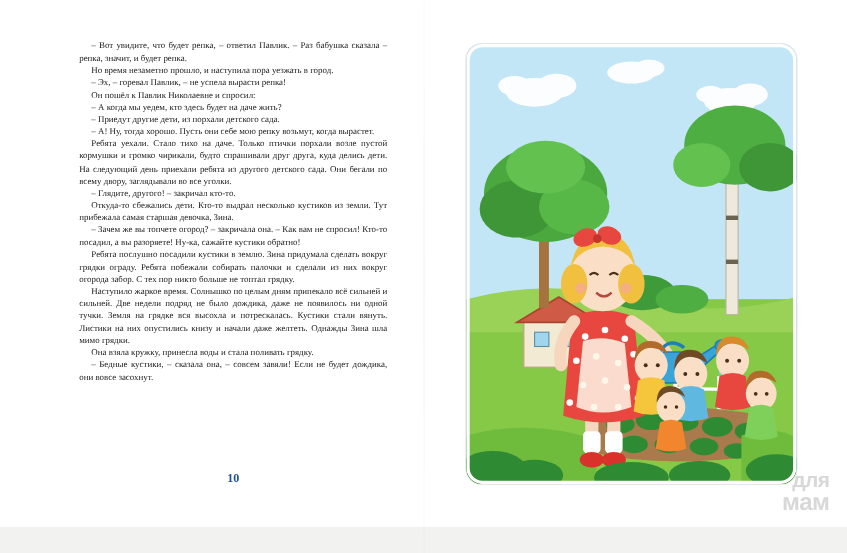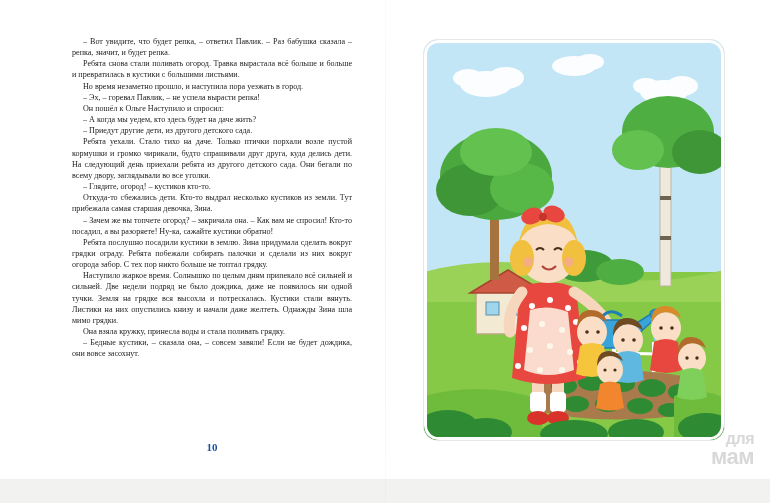--- a/index.html
+++ b/index.html
@@ -35,21 +35,21 @@
     text-align: justify;
     color: #1b1b1b;
     margin: 0;
     text-indent: 11px;
     hyphens: auto;
     -webkit-hyphens: auto;
   }
   .page-number {
     position: absolute;
     left: 72px;
-    top: 441px;
+    top: 429px;
     width: 280px;
     text-align: center;
     font-family: "Liberation Serif", serif;
     font-size: 11px;
     font-weight: bold;
     color: #1b4f9c;
   }
   
   .illus-wrap {
     position: absolute;
@@ -73,49 +73,49 @@
     right: 16px;
     bottom: 12px;
     text-align: right;
     line-height: 0.92;
     color: #d8d8d8;
     font-family: "Liberation Sans", sans-serif;
     font-weight: bold;
     letter-spacing: -0.5px;
     user-select: none;
   }
-  .watermark .w1 { font-size: 16px; display: block; }
+  .watermark .w1 { font-size: 19px; display: block; }
   .watermark .w2 { font-size: 22px; display: block; }
   
   .gutter {
     position: absolute;
     left: 385px;
     top: 0;
     width: 1px;
     height: 503px;
     background: linear-gradient(to bottom, rgba(0,0,0,0.02), rgba(0,0,0,0.05), rgba(0,0,0,0.02));
   }
 </style>
 </head>
 <body>
 
 <div class="page">
 
   <div class="gutter"></div>
 
   <div class="text-col">
     <p class="para">– Вот увидите, что будет репка, – ответил Павлик. – Раз бабушка сказала – репка, значит, и будет репка.</p>
-    <p class="para">Ребята снова стали поливать огород. Травка вырастала всё больше и больше и превратилась в кустики с большими листьями.</p>
     <p class="para">Но время незаметно прошло, и наступила пора уезжать в город.</p>
     <p class="para">– Эх, – горевал Павлик, – не успела вырасти репка!</p>
-    <p class="para">Он пошёл к Ольге Наступило и спросил:</p>
+    <p class="para">Он пошёл к Павлик Николаевне и спросил:</p>
     <p class="para">– А когда мы уедем, кто здесь будет на даче жить?</p>
-    <p class="para">– Приедут другие дети, из другого детского сада.</p>
+    <p class="para">– Приедут другие дети, из порхали детского сада.</p>
+    <p class="para">– А! Ну, тогда хорошо. Пусть они себе мою репку возьмут, когда вырастет.</p>
     <p class="para">Ребята уехали. Стало тихо на даче. Только птички порхали возле пустой кормушки и громко чирикали, будто спрашивали друг друга, куда делись дети. На следующий день приехали ребята из другого детского сада. Они бегали по всему двору, заглядывали во все уголки.</p>
-    <p class="para">– Глядите, огород! – кустиков кто-то.</p>
+    <p class="para">– Глядите, другого! – закричал кто-то.</p>
     <p class="para">Откуда-то сбежались дети. Кто-то выдрал несколько кустиков из земли. Тут прибежала самая старшая девочка, Зина.</p>
     <p class="para">– Зачем же вы топчете огород? – закричала она. – Как вам не спросил! Кто-то посадил, а вы разоряете! Ну-ка, сажайте кустики обратно!</p>
     <p class="para">Ребята послушно посадили кустики в землю. Зина придумала сделать вокруг грядки ограду. Ребята побежали собирать палочки и сделали из них вокруг огорода забор. С тех пор никто больше не топтал грядку.</p>
     <p class="para">Наступило жаркое время. Солнышко по целым дням припекало всё сильней и сильней. Две недели подряд не было дождика, даже не появилось ни одной тучки. Земля на грядке вся высохла и потрескалась. Кустики стали вянуть. Листики на них опустились книзу и начали даже желтеть. Однажды Зина шла мимо грядки.</p>
     <p class="para">Она взяла кружку, принесла воды и стала поливать грядку.</p>
     <p class="para">– Бедные кустики, – сказала она, – совсем завяли! Если не будет дождика, они вовсе засохнут.</p>
   </div>
 
   <div class="page-number">10</div>
 

